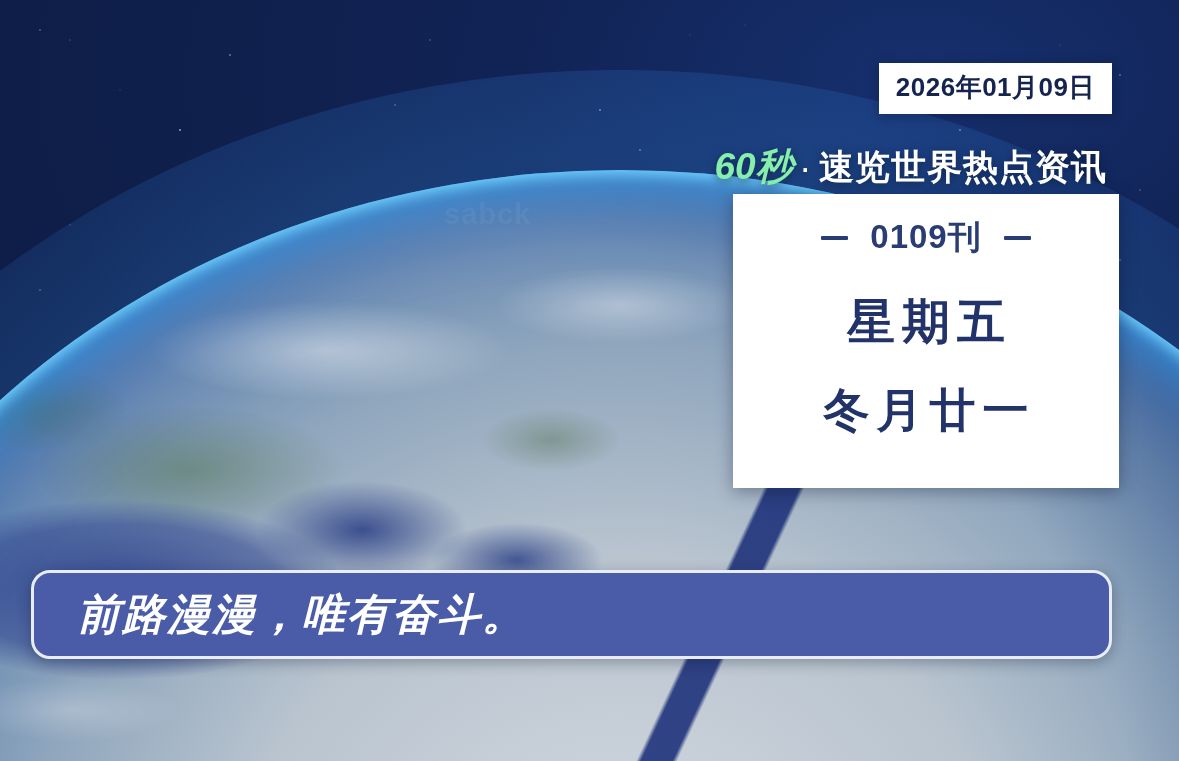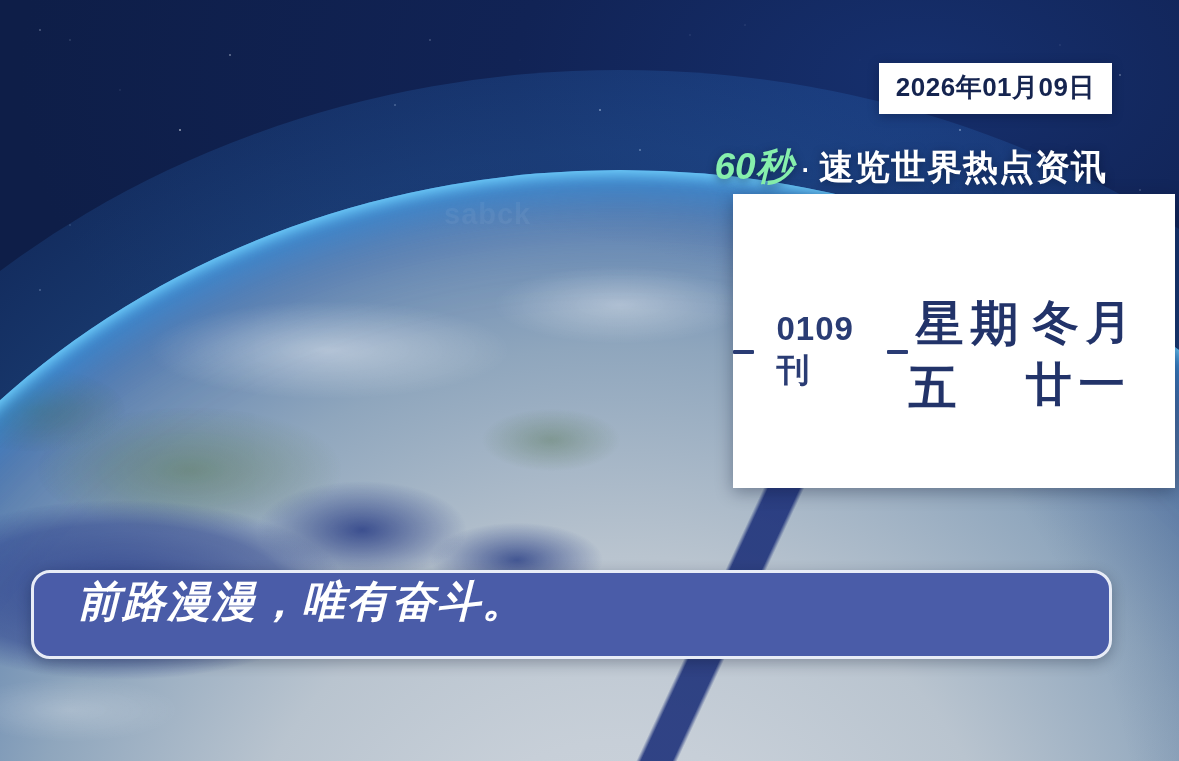--- a/index.html
+++ b/index.html
@@ -235,26 +235,26 @@
     font-size: 35px;
     font-weight: 700;
     letter-spacing: 1px;
   }
 
   
   .info-card {
     position: absolute;
     left: 733px;
     top: 194px;
-    width: 442px;
+    width: 386px;
     height: 294px;
     background: #ffffff;
     box-shadow: 0 4px 16px rgba(5,15,40,.35);
     display: flex;
-    flex-direction: row;
+    flex-direction: column;
     align-items: center;
     justify-content: flex-start;
     color: #26376E;
     overflow: hidden;
   }
   .issue-row {
     margin-top: 21px;
     display: flex;
     align-items: center;
     gap: 22px;
@@ -292,20 +292,21 @@
     position: absolute;
     left: 31px;
     top: 570px;
     width: 1081px;
     height: 89px;
     box-sizing: border-box;
     background: #4A5CA8;
     border: 3px solid #E8ECF6;
     border-radius: 19px;
     display: flex;
+    align-items: center;
     box-shadow: 0 4px 14px rgba(5,15,40,.30);
   }
   .quote-text {
     color: #ffffff;
     font-size: 43px;
     font-weight: 700;
     font-style: italic;
     letter-spacing: 2px;
     margin-left: 43px;
     white-space: nowrap;

